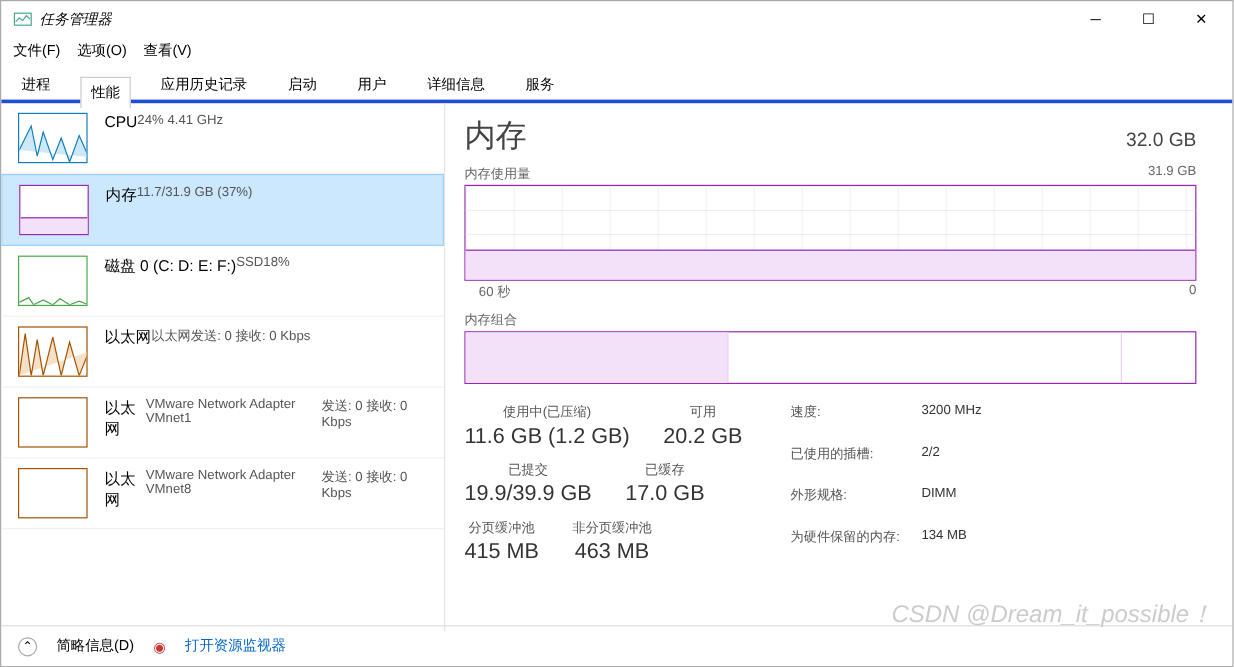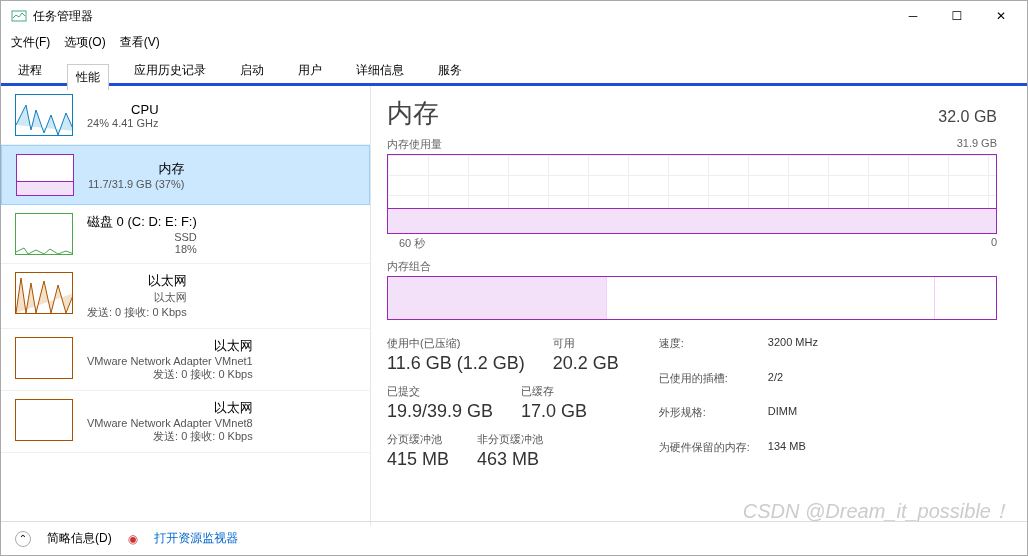--- a/index.html
+++ b/index.html
@@ -1,53 +1,53 @@
 <!DOCTYPE html>
 <html><head>
 <meta charset="utf-8">
 <style>
 *{box-sizing:border-box;margin:0;padding:0;font-family:"Microsoft YaHei","Segoe UI",sans-serif;}
 body{background:#fff;width:1028px;height:556px;overflow:hidden;border:1px solid #aaa;position:relative;}
 .titlebar{height:30px;display:flex;align-items:center;padding:0 4px;}
 .titlebar-icon{width:16px;height:16px;margin:0 6px;}
-.titlebar-title{font-size:12px;flex:1;}
+.titlebar-title{font-size:12px;flex:1;font-style:italic;}
 .win-controls{display:flex;}
 .win-btn{width:44px;height:30px;display:flex;align-items:center;justify-content:center;font-size:12px;}
 .menubar{height:22px;display:flex;align-items:center;padding:0 10px;font-size:12px;gap:14px;}
 .menuitem{cursor:default;}
 .tabs{display:flex;padding:4px 8px 0 8px;font-size:12px;border-bottom:3px solid #1d4ed8;gap:16px;}
 .tab{padding:4px 8px;border:1px solid transparent;border-bottom:none;cursor:default;}
 .tab.active{border-color:#ccc;background:#fff;position:relative;top:7px;}
 .content{display:flex;height:440px;}
 .sidebar{width:370px;border-right:1px solid #e5e5e5;overflow-y:auto;}
 .side-item{display:flex;padding:8px 14px;gap:14px;cursor:default;border-bottom:1px solid #f0f0f0;}
 .side-item.selected{background:#cce8ff;border:1px solid #99d1ff;}
 .side-thumb{width:58px;height:42px;border:1px solid #117dbb;background:#fff;position:relative;overflow:hidden;flex-shrink:0;}
 .side-thumb.mem{border-color:#9528b4;}
 .side-thumb.disk{border-color:#4ca64c;}
 .side-thumb.eth{border-color:#a65200;}
-.side-info{display:flex;flex-direction:column;justify-content:center;font-size:12px;align-items:flex-end;}
+.side-info{display:flex;justify-content:center;font-size:12px;}
 .side-name{font-size:13px;}
 .side-sub{font-size:11px;color:#555;}
 .detail{flex:1;padding:10px 30px 10px 16px;overflow:hidden;}
 .detail-header{display:flex;justify-content:space-between;align-items:baseline;margin-bottom:6px;}
 .detail-title{font-size:26px;font-weight:400;color:#444;}
 .detail-total{font-size:16px;color:#444;}
 .chart-label-row{display:flex;justify-content:space-between;font-size:11px;color:#666;margin-bottom:2px;}
 .chart-box{border:1px solid #9528b4;height:80px;background:#fff;position:relative;margin-bottom:2px;}
 .chart-fill{position:absolute;bottom:0;left:0;right:0;height:32%;background:#f3e0f9;border-top:1px solid #9528b4;}
 .chart-grid{position:absolute;inset:0;background-image:linear-gradient(#eee 1px,transparent 1px),linear-gradient(90deg,#eee 1px,transparent 1px);background-size:40px 20px;}
 .axis-row{display:flex;justify-content:space-between;font-size:11px;color:#666;margin-bottom:8px;margin-left:12px;}
 .comp-box{border:1px solid #9528b4;height:44px;display:flex;margin-bottom:16px;}
 .comp-seg{border-right:1px solid #f0d0f8;}
 .comp-seg.used{width:36%;background:#f3e0f9;}
 .comp-seg.standby{width:54%;}
 .comp-seg.free{flex:1;border-right:none;}
 .stats{display:flex;gap:40px;font-size:12px;}
-.stats-left{display:flex;flex-direction:column;gap:10px;}
+.stats-left{display:flex;flex-direction:column;gap:10px;text-align:center;}
 .stat-row{display:flex;gap:28px;}
 .stat-block{}
 .stat-label{font-size:11px;color:#555;margin-bottom:2px;}
 .stat-value{font-size:18px;color:#333;}
 .stats-right{display:grid;grid-template-columns:auto auto;gap:4px 18px;font-size:11px;color:#555;}
 .stats-right .val{color:#333;}
 .bottombar{position:absolute;bottom:0;left:0;right:0;height:34px;border-top:1px solid #ddd;display:flex;align-items:center;padding:0 14px;font-size:12px;gap:16px;}
 .chevron{width:16px;height:16px;border:1px solid #aaa;border-radius:50%;display:flex;align-items:center;justify-content:center;font-size:10px;}
 .link{color:#0066cc;cursor:pointer;}
 .watermark{position:absolute;bottom:30px;right:16px;font-size:20px;color:#ccc;font-style:italic;pointer-events:none;}

